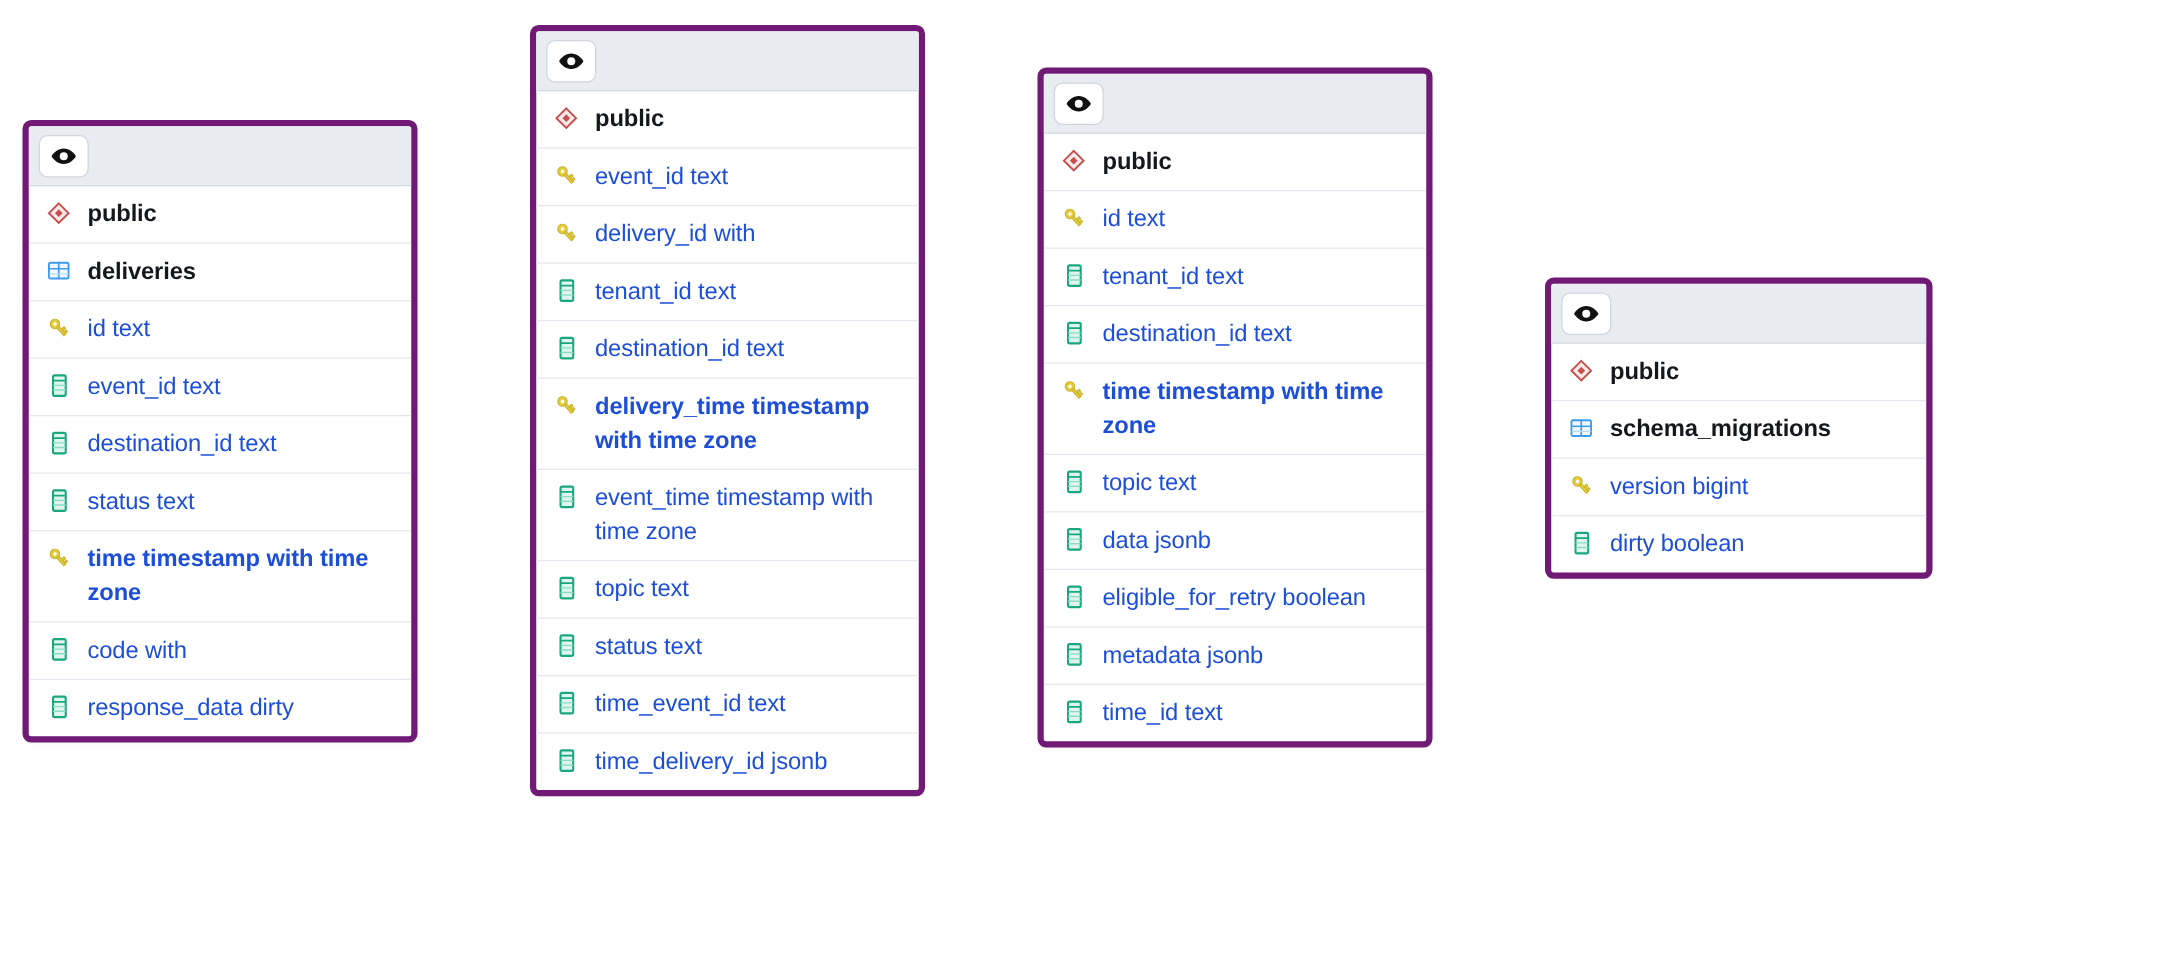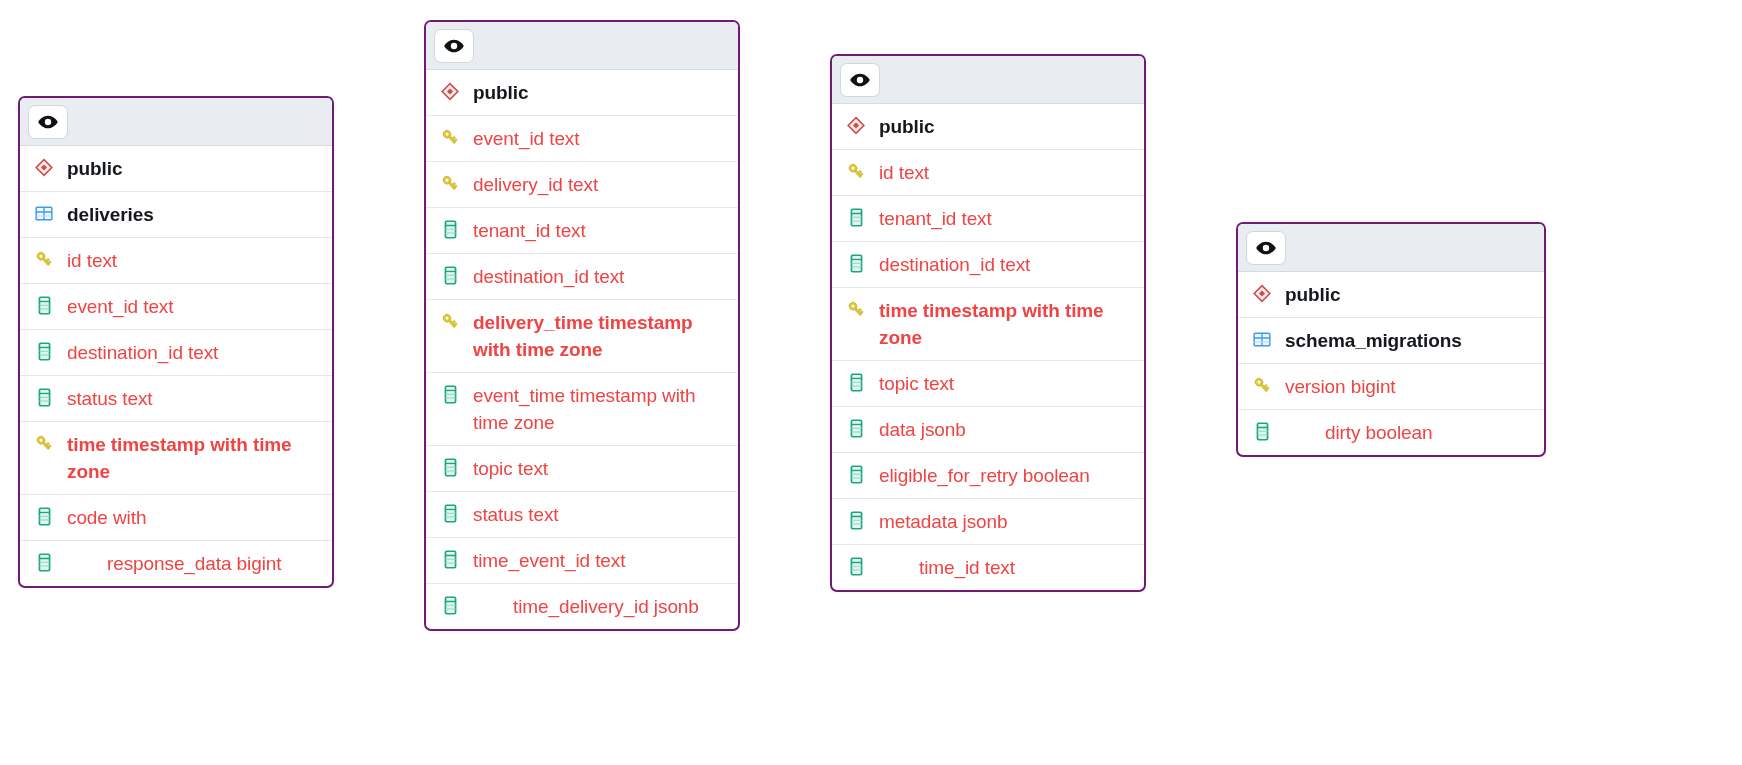--- a/index.html
+++ b/index.html
@@ -12,21 +12,21 @@
     width: 1742px; height: 765px;
     position: relative;
     overflow: hidden;
     font-family: "Liberation Sans", sans-serif;
     -webkit-font-smoothing: antialiased;
   }
 
   .card {
     position: absolute;
     background: #ffffff;
-    border: 2px solid #701a75;
+    border: 5px solid #701a75;
     border-radius: 7px;
     overflow: hidden;
     box-shadow: 0 1px 2px rgba(16,24,40,0.04);
   }
 
   .card-header {
     background: #e9edf2;
     border-bottom: 1px solid #d5dbe3;
     height: 48px;
     display: flex;
@@ -46,39 +46,39 @@
   }
   .eye-btn svg { display: block; }
 
   .row {
     display: flex;
     align-items: flex-start;
     border-bottom: 1px solid #e4e8ee;
     padding: 9px 12px 9px 14px;
     min-height: 45px;
   }
-  .row:last-child { border-bottom: none; gap: 40px; }
+  .row:last-child { border-bottom: none; }
 
   .row-icon {
     flex: 0 0 20px;
     width: 20px;
     height: 22px;
     margin-right: 13px;
     display: flex;
     align-items: center;
     justify-content: center;
     margin-top: 1px;
   }
   .row-icon svg { display: block; }
 
   .row-label {
     flex: 1 1 auto;
     font-size: 19px;
     line-height: 27px;
-    color: #ef4444;
+    color: #1d4ed8;
     letter-spacing: -0.1px;
     word-break: break-word;
   }
   .row.bold .row-label {
     font-weight: bold;
     color: #14181d;
   }
   .row.wrap-anywhere .row-label {
     overflow-wrap: anywhere;
     font-weight: bold;
@@ -193,21 +193,21 @@
       </div>
       <div class="row">
         <span class="row-icon">
           <svg width="17" height="21" viewBox="0 0 16 24" aria-hidden="true">
             <rect x="2.2" y="2.6" width="11.6" height="18.8" rx="1.5" fill="#dff5ee" stroke="#1aa67f" stroke-width="1.9"></rect>
             <line x1="2.2" y1="7.4" x2="13.8" y2="7.4" stroke="#1aa67f" stroke-width="1.5"></line>
             <line x1="2.2" y1="11.8" x2="13.8" y2="11.8" stroke="#8fd9c4" stroke-width="1.2"></line>
             <line x1="2.2" y1="16.0" x2="13.8" y2="16.0" stroke="#8fd9c4" stroke-width="1.2"></line>
           </svg>
         </span>
-        <span class="row-label">response_data bigint</span>
+        <span class="row-label">response_data dirty</span>
       </div>
     </div>
     <div class="card" style="left: 424px; top: 20px; width: 316px;">
       <div class="card-header">
         <div class="eye-btn">
           <span>
             <svg width="22" height="22" viewBox="0 0 24 24" aria-hidden="true">
               <path d="M12 5.2C6.9 5.2 3.1 9.1 1.7 11.3c-.3.45-.3 1 0 1.45C3.1 14.9 6.9 18.8 12 18.8s8.9-3.9 10.3-6.05c.3-.45.3-1 0-1.45C20.9 9.1 17.1 5.2 12 5.2z" fill="#111111"></path>
               <circle cx="12" cy="12" r="3.5" fill="#ffffff"></circle>
             </svg>
@@ -242,21 +242,21 @@
           <svg width="21" height="21" viewBox="0 0 24 24" aria-hidden="true">
             <g transform="rotate(-42 12 12)">
               <circle cx="12" cy="6.6" r="4.5" fill="#e3cd3c" stroke="#c9b227" stroke-width="1.1"></circle>
               <circle cx="12" cy="6.6" r="1.7" fill="#ffffff"></circle>
               <rect x="10.7" y="10.4" width="2.7" height="10.3" fill="#e3cd3c" stroke="#c9b227" stroke-width="1"></rect>
               <rect x="13.2" y="14.4" width="3.4" height="2.2" fill="#e3cd3c" stroke="#c9b227" stroke-width="1"></rect>
               <rect x="13.2" y="18.0" width="2.9" height="2.1" fill="#e3cd3c" stroke="#c9b227" stroke-width="1"></rect>
             </g>
           </svg>
         </span>
-        <span class="row-label">delivery_id text</span>
+        <span class="row-label">delivery_id with</span>
       </div>
       <div class="row">
         <span class="row-icon">
           <svg width="17" height="21" viewBox="0 0 16 24" aria-hidden="true">
             <rect x="2.2" y="2.6" width="11.6" height="18.8" rx="1.5" fill="#dff5ee" stroke="#1aa67f" stroke-width="1.9"></rect>
             <line x1="2.2" y1="7.4" x2="13.8" y2="7.4" stroke="#1aa67f" stroke-width="1.5"></line>
             <line x1="2.2" y1="11.8" x2="13.8" y2="11.8" stroke="#8fd9c4" stroke-width="1.2"></line>
             <line x1="2.2" y1="16.0" x2="13.8" y2="16.0" stroke="#8fd9c4" stroke-width="1.2"></line>
           </svg>
         </span>

